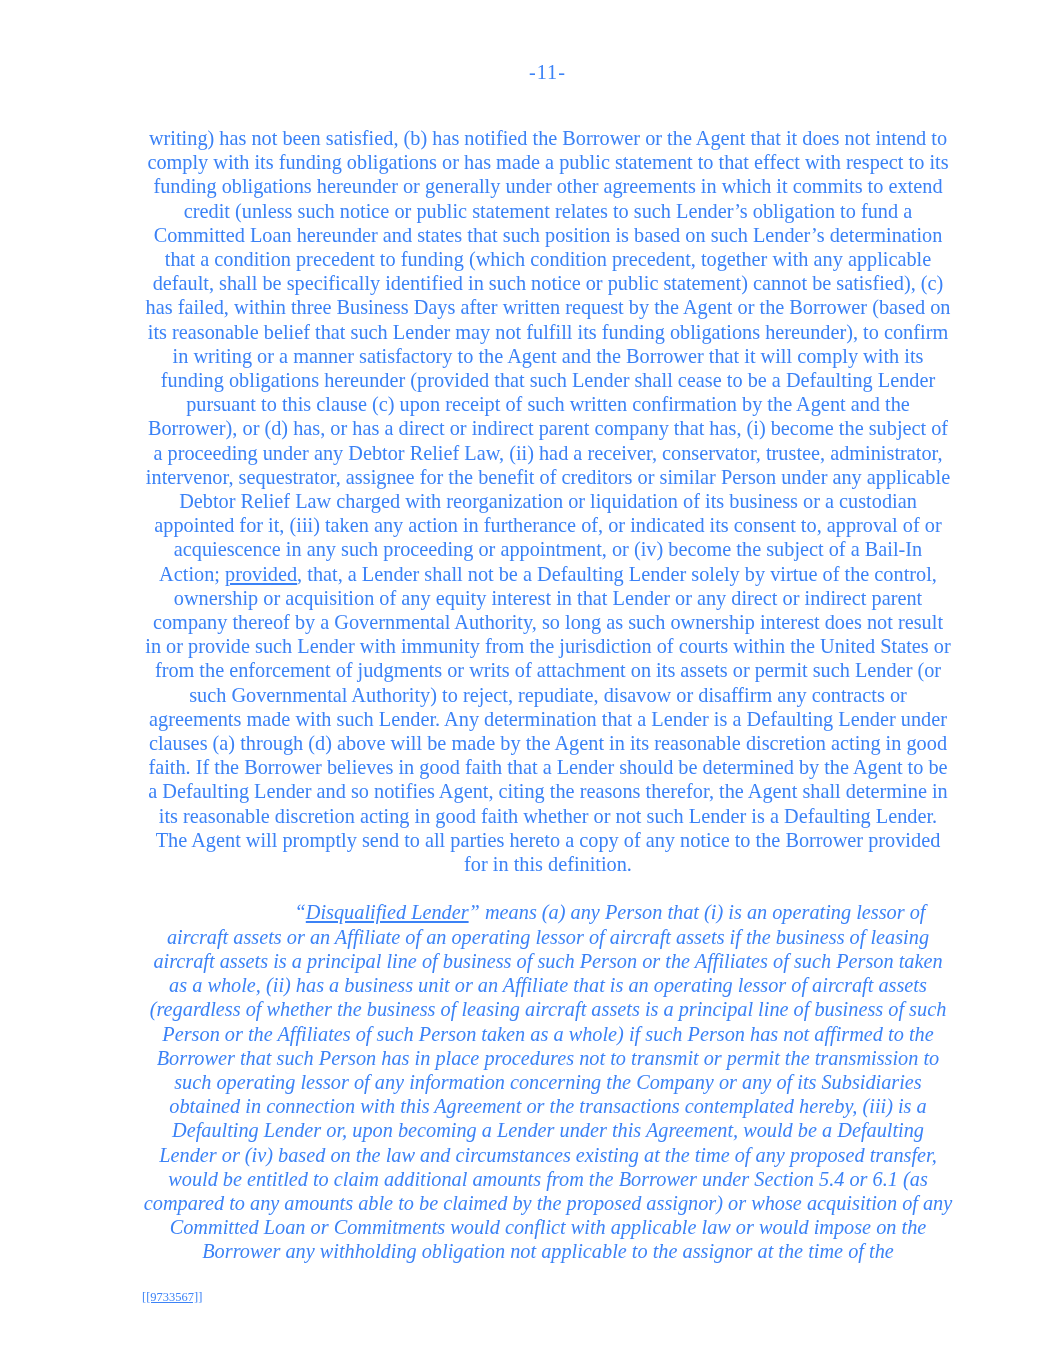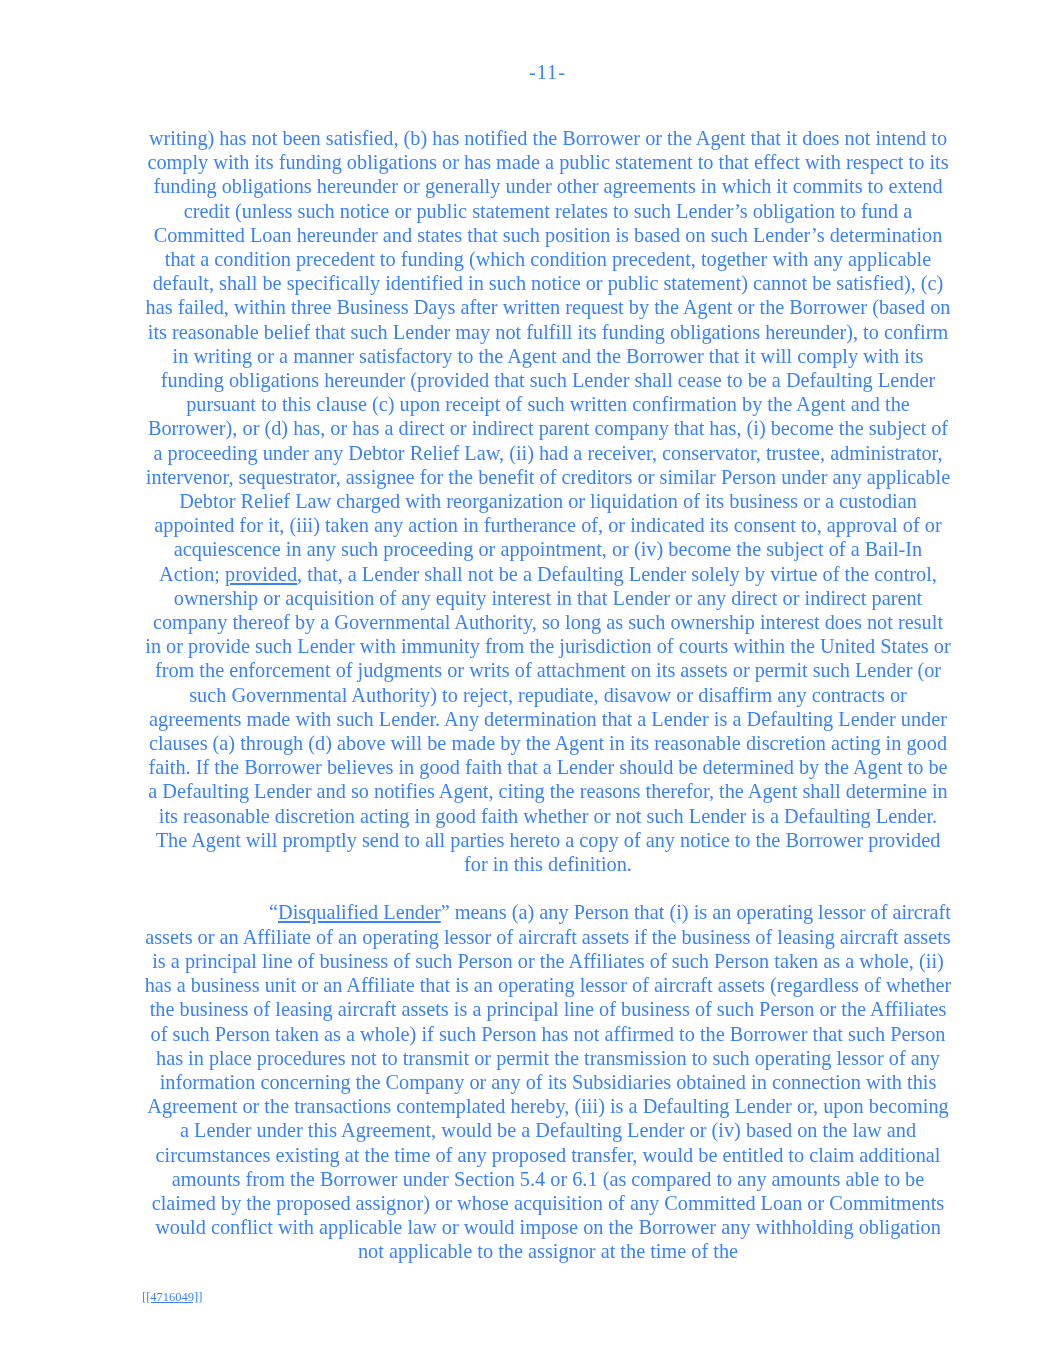--- a/index.html
+++ b/index.html
@@ -32,20 +32,21 @@
   }
   .para {
     margin: 0;
     text-align: center;
   }
   .para + .para {
     margin-top: 24.2px;
   }
   .para.first-line-indent {
     text-indent: 124px;
+    font-style: italic;
   }
   .u {
     text-decoration: underline;
   }
   .footer-title {
     position: absolute;
     top: 1251px;
     left: 0;
     width: 100%;
     text-align: center;
@@ -69,15 +70,15 @@
 
   <div class="body-text">
 
     <p class="para"><span>writing) has not been satisfied, (b) has notified the Borrower or the Agent that it does not intend to comply with its funding obligations or has made a public statement to that effect with respect to its funding obligations hereunder or generally under other agreements in which it commits to extend credit (unless such notice or public statement relates to such Lender’s obligation to fund a Committed Loan hereunder and states that such position is based on such Lender’s determination that a condition precedent to funding (which condition precedent, together with any applicable default, shall be specifically identified in such notice or public statement) cannot be satisfied), (c) has failed, within three Business Days after written request by the Agent or the Borrower (based on its reasonable belief that such Lender may not fulfill its funding obligations hereunder), to confirm in writing or a manner satisfactory to the Agent and the Borrower that it will comply with its funding obligations hereunder (provided that such Lender shall cease to be a Defaulting Lender pursuant to this clause (c) upon receipt of such written confirmation by the Agent and the Borrower), or (d) has, or has a direct or indirect parent company that has, (i) become the subject of a proceeding under any Debtor Relief Law, (ii) had a receiver, conservator, trustee, administrator, intervenor, sequestrator, assignee for the benefit of creditors or similar Person under any applicable Debtor Relief Law charged with reorganization or liquidation of its business or a custodian appointed for it, (iii) taken any action in furtherance of, or indicated its consent to, approval of or acquiescence in any such proceeding or appointment, or (iv) become the subject of a Bail-In Action; </span><span class="u">provided</span><span>, that, a Lender shall not be a Defaulting Lender solely by virtue of the control, ownership or acquisition of any equity interest in that Lender or any direct or indirect parent company thereof by a Governmental Authority, so long as such ownership interest does not result in or provide such Lender with immunity from the jurisdiction of courts within the United States or from the enforcement of judgments or writs of attachment on its assets or permit such Lender (or such Governmental Authority) to reject, repudiate, disavow or disaffirm any contracts or agreements made with such Lender.  Any determination that a Lender is a Defaulting Lender under clauses (a) through (d) above will be made by the Agent in its reasonable discretion acting in good faith.  If the Borrower believes in good faith that a Lender should be determined by the Agent to be a Defaulting Lender and so notifies Agent, citing the reasons therefor, the Agent shall determine in its reasonable discretion acting in good faith whether or not such Lender is a Defaulting Lender.  The Agent will promptly send to all parties hereto a copy of any notice to the Borrower provided for in this definition.</span></p>
 
     <p class="para first-line-indent"><span>“</span><span class="u">Disqualified Lender</span><span>” means (a) any Person that (i) is an operating lessor of aircraft assets or an Affiliate of an operating lessor of aircraft assets if the business of leasing aircraft assets is a principal line of business of such Person or the Affiliates of such Person taken as a whole, (ii) has a business unit or an Affiliate that is an operating lessor of aircraft assets (regardless of whether the business of leasing aircraft assets is a principal line of business of such Person or the Affiliates of such Person taken as a whole) if such Person has not affirmed to the Borrower that such Person has in place procedures not to transmit or permit the transmission to such operating lessor of any information concerning the Company or any of its Subsidiaries obtained in connection with this Agreement or the transactions contemplated hereby, (iii) is a Defaulting Lender or, upon becoming a Lender under this Agreement, would be a Defaulting Lender or (iv) based on the law and circumstances existing at the time of any proposed transfer, would be entitled to claim additional amounts from the Borrower under Section 5.4 or 6.1 (as compared to any amounts able to be claimed by the proposed assignor) or whose acquisition of any Committed Loan or Commitments would conflict with applicable law or would impose on the Borrower any withholding obligation not applicable to the assignor at the time of the</span></p>
 
   </div>
 
 
-  <div class="doc-id"><span class="u">[[4716049]]</span></div>
+  <div class="doc-id"><span class="u">[[9733567]]</span></div>
 
 </div>
 
 </body></html>

